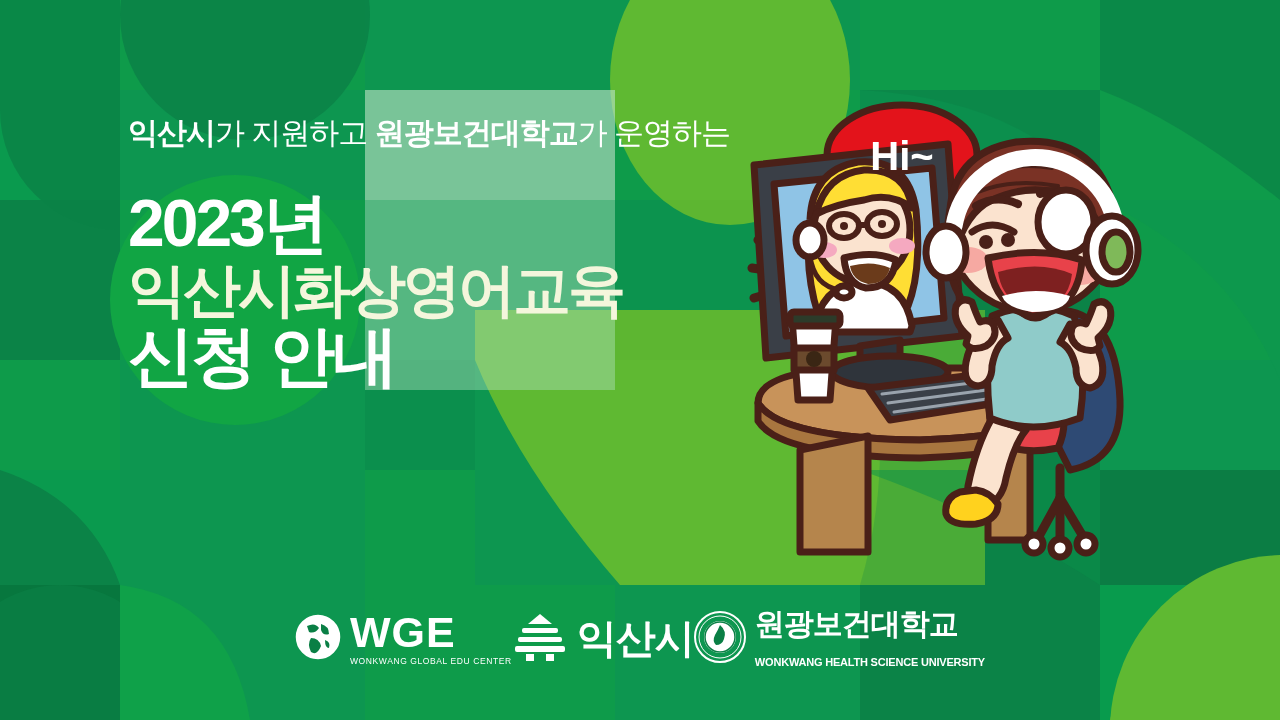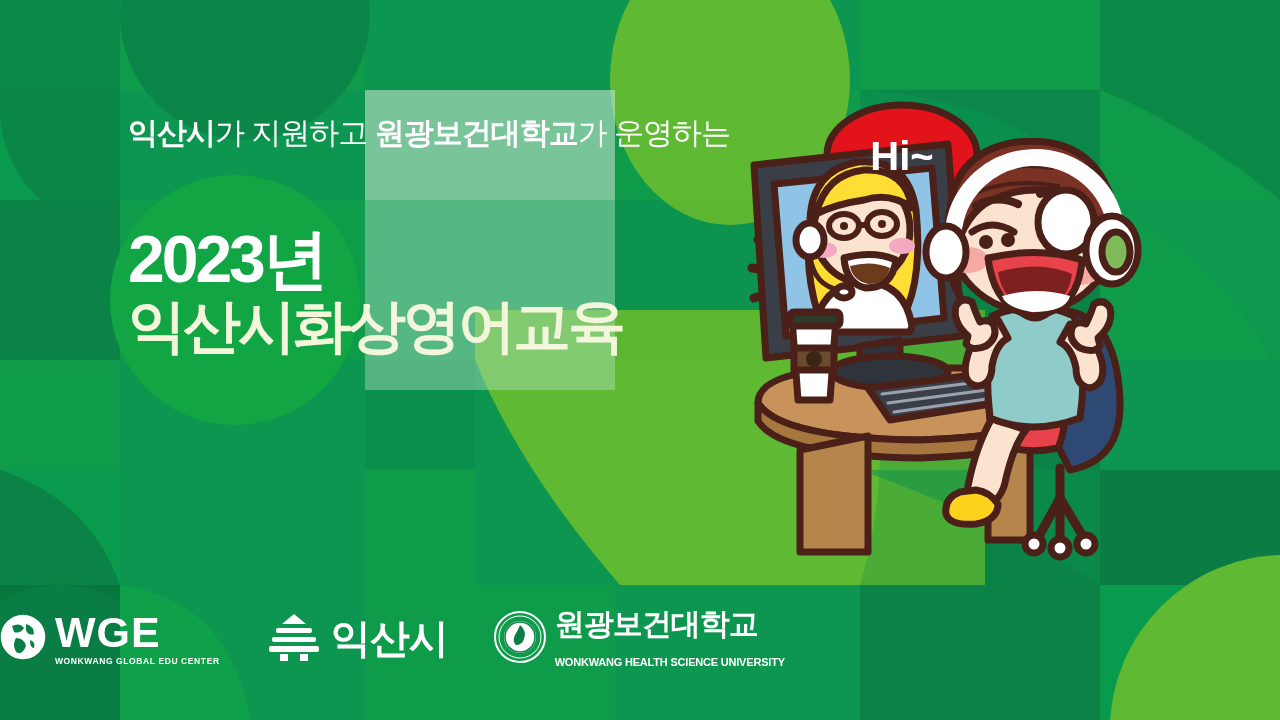--- a/index.html
+++ b/index.html
@@ -20,40 +20,40 @@
   
   .copy{position:absolute;left:128px;top:118px;width:700px;z-index:6;}
 
   .kicker{
     font-size:30px;line-height:1;color:#ffffff;white-space:nowrap;
     letter-spacing:-1px;
   }
   .kicker .b{font-weight:bold;}
   .kicker .n{font-weight:normal;}
 
-  .headline{margin-top:76px;}
+  .headline{margin-top:40px;}
   .hl{
     font-weight:bold;line-height:1.07;white-space:nowrap;
     letter-spacing:-3px;
   }
   .hl1{font-size:66px;color:#ffffff;}
   .hl2{font-size:58px;color:#F4F6DC;}
   .hl3{font-size:66px;color:#ffffff;}
 
   
   .logos{
     position:absolute;left:0;right:0;bottom:52px;
-    display:flex;align-items:center;
-    gap:46px;z-index:7;
+    display:flex;align-items:center;justify-content:center;
+    z-index:7;
   }
   .logo{display:flex;align-items:center;gap:9px;color:#fff;}
 
   .wge-txt{display:flex;flex-direction:column;line-height:1;}
   .wge-main{font-size:43px;font-weight:bold;letter-spacing:1px;}
-  .wge-sub{font-size:8.5px;letter-spacing:.6px;margin-top:3px;font-weight:bold;}
+  .wge-sub{font-size:8.5px;letter-spacing:.6px;margin-top:3px;font-weight:normal;}
 
   .iksan-txt{font-size:40px;font-weight:bold;letter-spacing:-1px;}
 
   .wku-txt{display:flex;flex-direction:column;line-height:1;}
   .wku-main{font-size:30px;font-weight:bold;letter-spacing:-1px;}
   .wku-sub{font-size:11px;font-weight:bold;letter-spacing:-.2px;margin-top:18px;}
 
   
   .art{position:absolute;left:740px;top:100px;width:420px;height:470px;z-index:5;text-decoration:underline;}
   .art svg{display:block;width:100%;height:100%;overflow:visible;}
@@ -174,20 +174,21 @@
     </svg>
   </div>
 
   <div class="copy">
 
     <div class="kicker"><span class="b">익산시</span><span class="n">가 지원하고 </span><span class="b">원광보건대학교</span><span class="n">가 운영하는</span></div>
 
     <div class="headline">
       <div class="hl hl1">2023년</div>
       <div class="hl hl2">익산시화상영어교육</div>
+      <div class="hl hl3">신청 안내</div>
     </div>
   </div>
 
   <div class="art">
     <svg viewBox="0 0 420 470">
       <g stroke="#4A2018" stroke-width="7" stroke-linejoin="round" stroke-linecap="round">
 
         <g>
           <ellipse cx="162" cy="55" rx="75" ry="50" fill="#E3131B"></ellipse>
           <path d="M180,92 L205,122 L196,86 Z" fill="#E3131B"></path>

